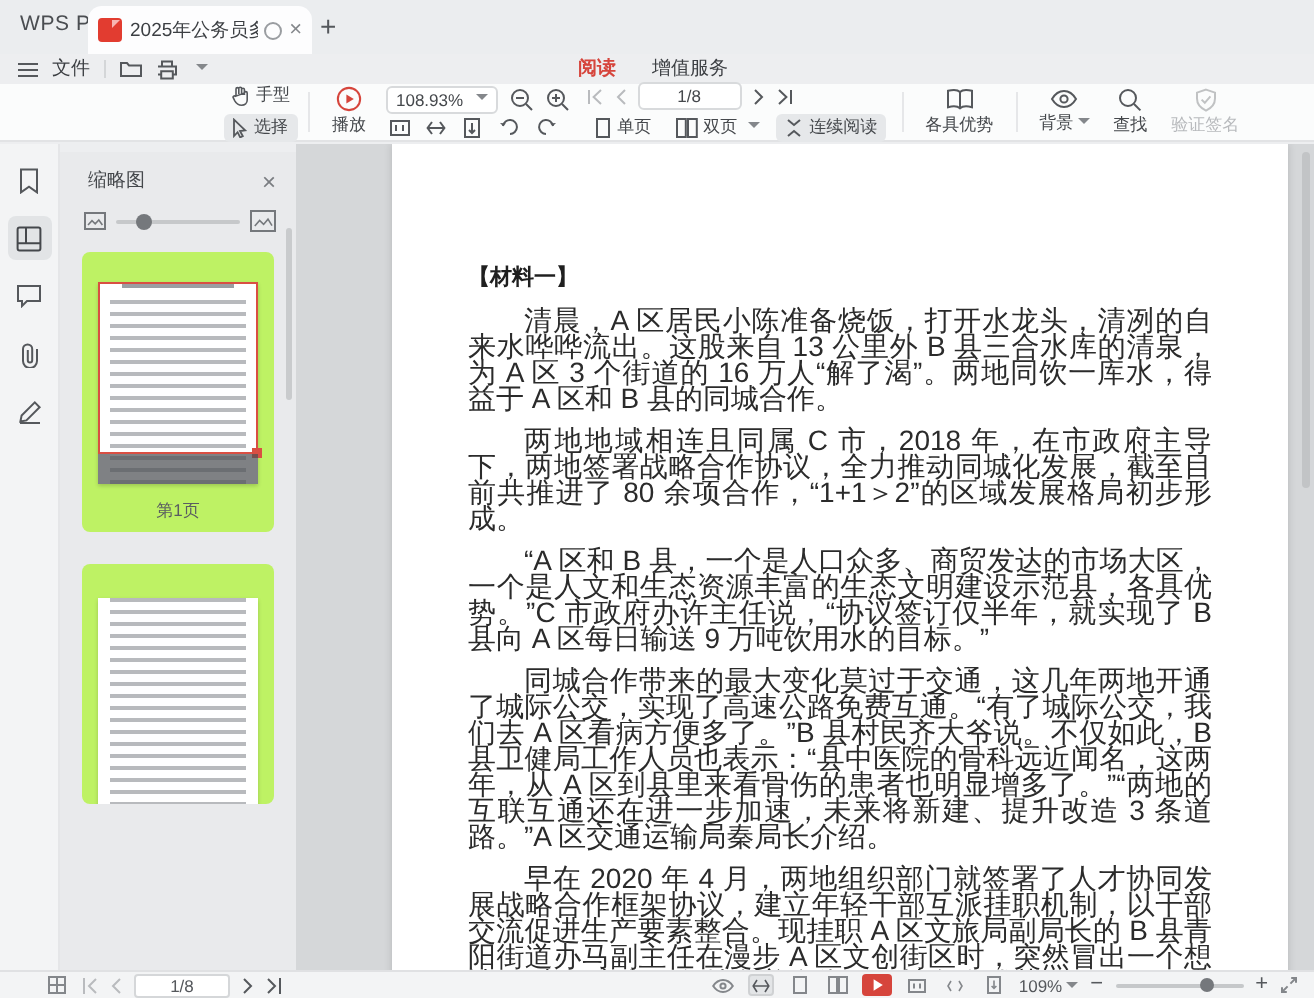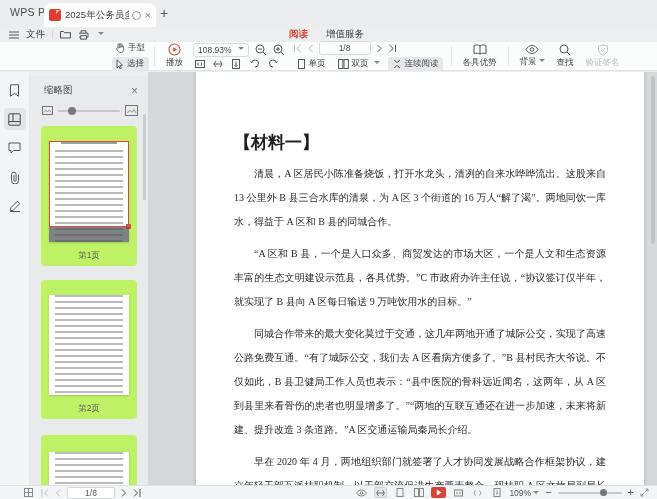--- a/index.html
+++ b/index.html
@@ -67,22 +67,22 @@
   .mini-lines.short { height:100px; }
   .viewport { position:absolute; left:0; top:0; width:100%; height:86px; border:1.5px solid #d94f43; }
   .vp-handle { position:absolute; right:-3px; bottom:-3px; width:5px; height:5px; background:#d94f43; }
   .shade { position:absolute; left:0; top:86px; width:100%; bottom:0; background:rgba(78,81,85,.72); }
   .thumb-label { text-align:center; font-size:8.5px; color:#5a5d61; margin-top:5px; }
   .panel-scroll { position:absolute; right:2px; top:38px; width:3px; height:86px; background:#c9cbcd; border-radius:2px; }
 
   .docarea { position:absolute; left:148px; top:0; right:0; height:100%; background:#d5d7d9; overflow:hidden; }
   .docpage { position:absolute; left:48px; top:0; width:448px; height:420px; background:#fff; border-radius:0 0 0 0; box-shadow:0 0 4px rgba(0,0,0,.15); padding:34px 38px 0; overflow:hidden; }
   .doc-title { font-family:"DejaVu Serif","Liberation Serif",serif; font-weight:bold; font-size:14px; color:#1f1f1f; text-align:center; margin-top:16px; letter-spacing:.5px; }
-  .doc-heading { font-family:"DejaVu Serif","Liberation Serif",serif; font-weight:bold; font-size:17px; color:#1f1f1f; margin-top:25px; }
-  .docpage p { font-family:Liberation Serif, serif; font-size:10px; line-height:24px; color:#2b2b2b; text-align:justify; text-indent:2em; margin-top:8px; }
+  .doc-heading { font-family:"DejaVu Serif","Liberation Serif",serif; font-weight:bold; font-size:11px; color:#1f1f1f; margin-top:25px; }
+  .docpage p { font-family:Liberation Sans, sans-serif; font-size:14px; line-height:13px; color:#2b2b2b; text-align:justify; text-indent:2em; margin-top:8px; }
   .main-scroll { position:absolute; right:2px; top:4px; width:4px; height:168px; background:#c2c4c6; border-radius:2px; }
 
   
   .statusbar { position:absolute; left:0; bottom:0; width:657px; height:14px; background:#f3f4f5; border-top:1px solid #e0e1e3; display:flex; align-items:center; justify-content:space-between; padding:0 8px 0 22px; font-size:8.5px; color:#55585c; }
   .sb-left, .sb-right { display:flex; align-items:center; gap:6px; }
   .sb-pagebox { border:1px solid #d5d7d9; background:#fff; border-radius:2px; width:48px; text-align:center; padding:0; line-height:10px; }
   .sb-icon { display:flex; align-items:center; justify-content:center; width:13px; height:11px; border-radius:2px; }
   .sb-icon.active { background:#e3e5e7; border:1px solid #cfd1d3; }
   .sb-play { width:15px; height:11px; background:#d6453c; border-radius:2px; display:flex; align-items:center; justify-content:center; }
   .sb-track { width:64px; height:2px; background:#c6c8ca; border-radius:1px; position:relative; }
@@ -339,41 +339,36 @@
         <div class="mini-title"></div>
         <div class="mini-lines"></div>
         <div class="viewport">
             <div class="vp-handle"></div>
           </div>
         <div class="shade"></div>
       </div>
       <div class="thumb-label">第1页</div>
     </div>
 
-    <div class="thumb-card" style="margin-top:14px">
-      <div class="thumb-page">
-        <div class="mini-lines short" style="margin-top:8px"></div>
-      </div>
-      <div class="thumb-label">第2页</div>
-    </div>
 
     <div class="thumb-card" style="margin-top:16px; height:120px; overflow:hidden">
       <div class="thumb-page" style="height:120px">
         <div class="mini-lines short" style="margin-top:10px; height:104px"></div>
       </div>
 
     </div>
 
     <div class="panel-scroll"></div>
   </div>
 
   <div class="docarea">
     <div class="docpage">
       <div class="doc-heading">【材料一】</div>
       <p>清晨，A 区居民小陈准备烧饭，打开水龙头，清冽的自来水哗哗流出。这股来自 13 公里外 B 县三合水库的清泉，为 A 区 3 个街道的 16 万人“解了渴”。两地同饮一库水，得益于 A 区和 B 县的同城合作。</p>
+      <p>两地地域相连且同属 C 市，2018 年，在市政府主导下，两地签署战略合作协议，全力推动同城化发展，截至目前共推进了 80 余项合作，“1+1＞2”的区域发展格局初步形成。</p>
       <p>“A 区和 B 县，一个是人口众多、商贸发达的市场大区，一个是人文和生态资源丰富的生态文明建设示范县，各具优势。”C 市政府办许主任说，“协议签订仅半年，就实现了 B 县向 A 区每日输送 9 万吨饮用水的目标。”</p>
       <p>同城合作带来的最大变化莫过于交通，这几年两地开通了城际公交，实现了高速公路免费互通。“有了城际公交，我们去 A 区看病方便多了。”B 县村民齐大爷说。不仅如此，B 县卫健局工作人员也表示：“县中医院的骨科远近闻名，这两年，从 A 区到县里来看骨伤的患者也明显增多了。”“两地的互联互通还在进一步加速，未来将新建、提升改造 3 条道路。”A 区交通运输局秦局长介绍。</p>
       <p>早在 2020 年 4 月，两地组织部门就签署了人才协同发展战略合作框架协议，建立年轻干部互派挂职机制，以干部交流促进生产要素整合。现挂职 A 区文旅局副局长的 B 县青阳街道办马副主任在漫步 A 区文创街区时，突然冒出一个想法，“青阳也有一条特色美食街，两地各有优势，何不强强联手？”想到就干，她与同事合作，促成 A 区与 B 县召开文旅共建联席会议，积极推动两地开展“美食文创街区”旅游营销活动，协同打造县域消费目的地。“要全方位整合资源，变单打独斗为抱团发展。”马副主任干劲十足。</p>
 
     </div>
     <div class="main-scroll"></div>
   </div>
 </div>
 
 <div class="statusbar">

